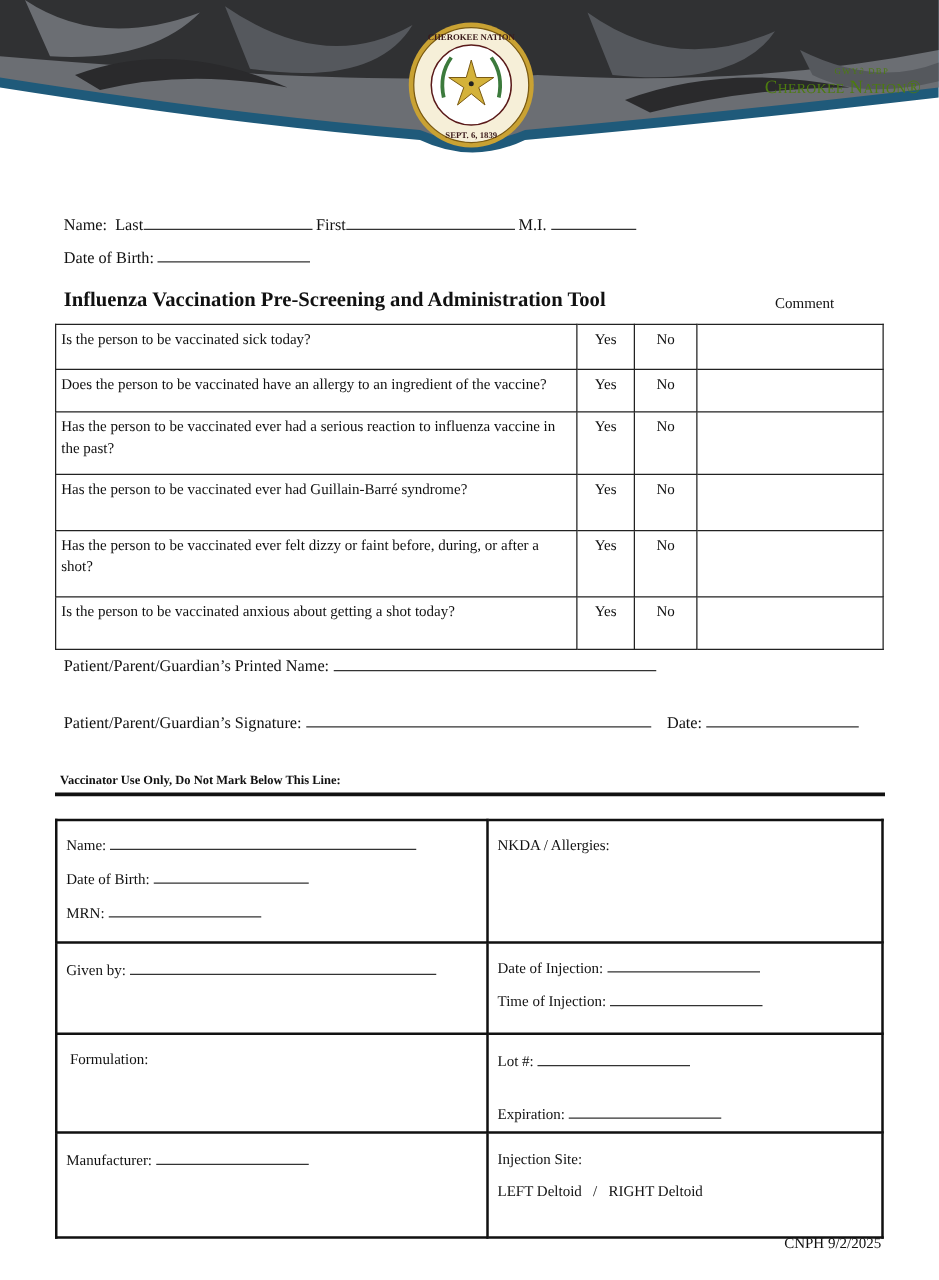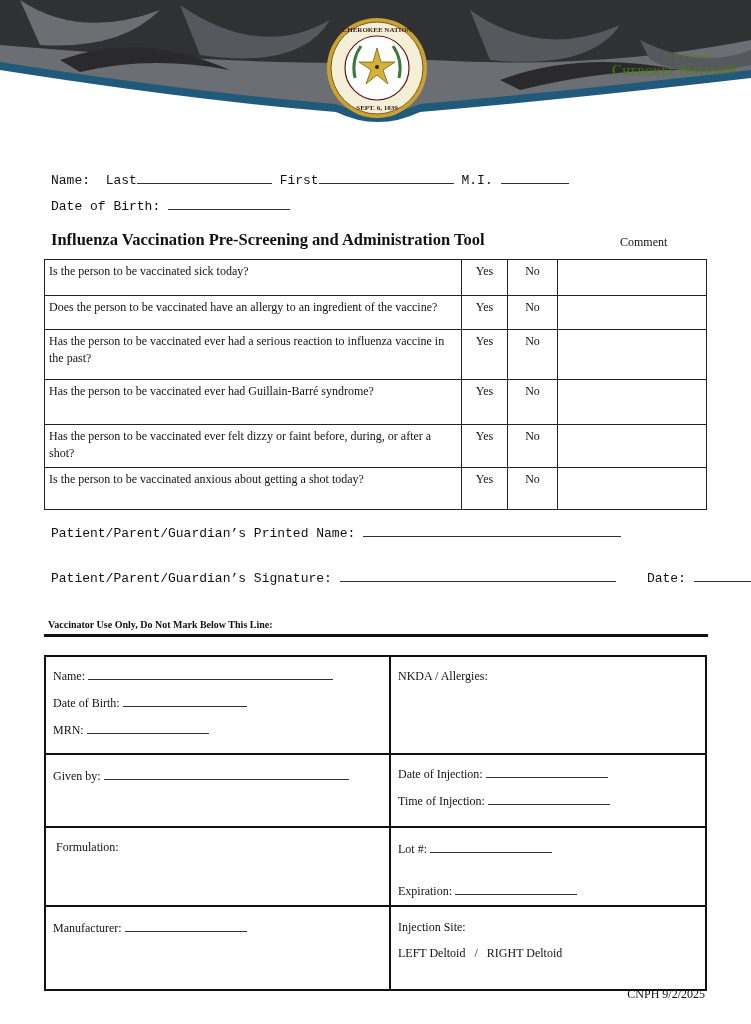--- a/index.html
+++ b/index.html
@@ -3,21 +3,21 @@
 <meta charset="utf-8">
 <style>
   * { box-sizing: border-box; margin: 0; padding: 0; }
   body { width: 751px; height: 1024px; background: #fff; font-family: "Liberation Serif", serif; color: #111; position: relative; overflow: hidden; }
   .banner { position: absolute; left: 0; top: 0; width: 751px; height: 140px; }
   .brand { position: absolute; right: 14px; top: 10px; color: #4d7c0f; text-align: right; margin-top: 43px; }
   .brand .syll { font-size: 7px; letter-spacing: 1px; display: block; text-align: center; margin-left: 30px; }
   .brand .name { font-size: 15px; font-variant: small-caps; letter-spacing: 0.3px; }
   .abs { position: absolute; }
   .line { display: inline-block; border-bottom: 1px solid #333; height: 13px; vertical-align: baseline; }
-  .field { font-size: 13px; white-space: nowrap; font-family: Liberation Mono, monospace; }
+  .field { font-size: 13px; white-space: nowrap; }
   .title { left: 51px; top: 230px; font-size: 16.5px; font-weight: bold; }
   .comment-hdr { left: 620px; top: 235px; font-size: 12px; }
   table.screen { position: absolute; left: 44px; top: 259px; width: 663px; border-collapse: collapse; font-size: 12px; font-family: Liberation Serif, serif; }
   table.screen td { border: 1.5px solid #222; vertical-align: top; padding: 3px 4px; line-height: 17px; }
   table.screen td.q { width: 417px; }
   table.screen td.yn { width: 46px; text-align: center; }
   table.screen td.yn2 { width: 50px; text-align: center; }
   .vac-hdr { left: 48px; top: 619px; font-size: 10px; font-weight: bold; }
   .rule { left: 44px; top: 634px; width: 664px; height: 3px; background: #111; }
   table.vac { position: absolute; left: 44px; top: 655px; width: 663px; border-collapse: collapse; font-size: 12px; }
@@ -90,21 +90,21 @@
     <td class="yn">Yes</td>
     <td class="yn2">No</td>
     <td></td>
   </tr>
   <tr style="height:45px">
     <td class="q">Has the person to be vaccinated ever had Guillain-Barré syndrome?</td>
     <td class="yn">Yes</td>
     <td class="yn2">No</td>
     <td></td>
   </tr>
-  <tr style="height:43px">
+  <tr style="height:53px">
     <td class="q">Has the person to be vaccinated ever felt dizzy or faint before, during, or after a shot?</td>
     <td class="yn">Yes</td>
     <td class="yn2">No</td>
     <td></td>
   </tr>
   <tr style="height:42px">
     <td class="q">Is the person to be vaccinated anxious about getting a shot today?</td>
     <td class="yn">Yes</td>
     <td class="yn2">No</td>
     <td></td>

